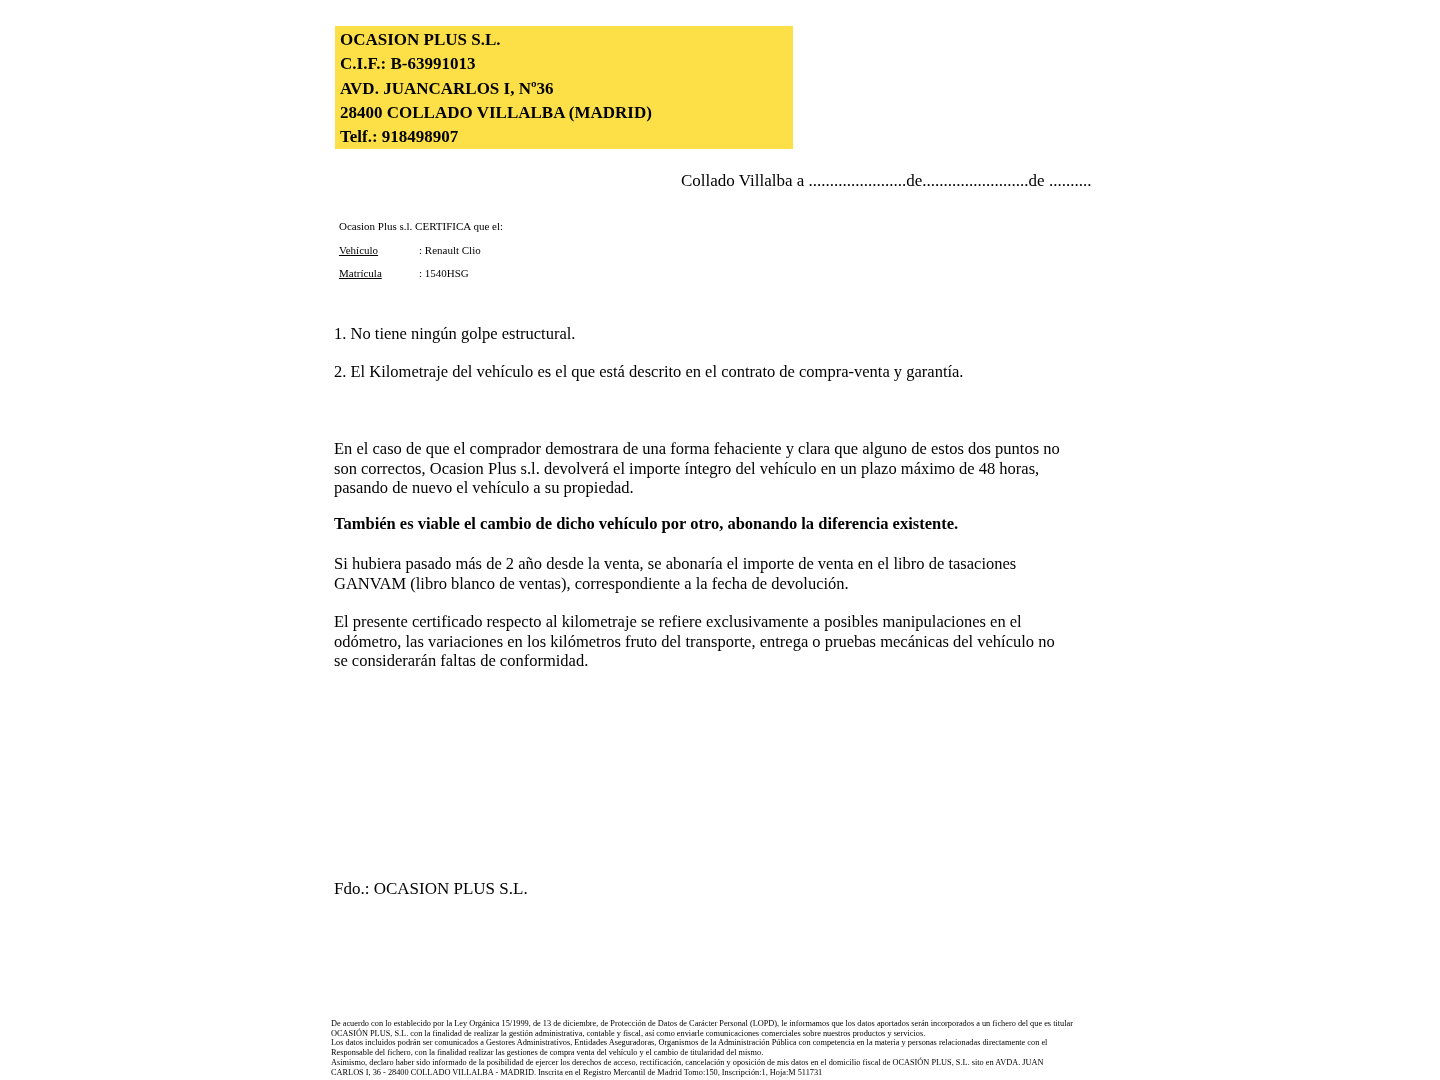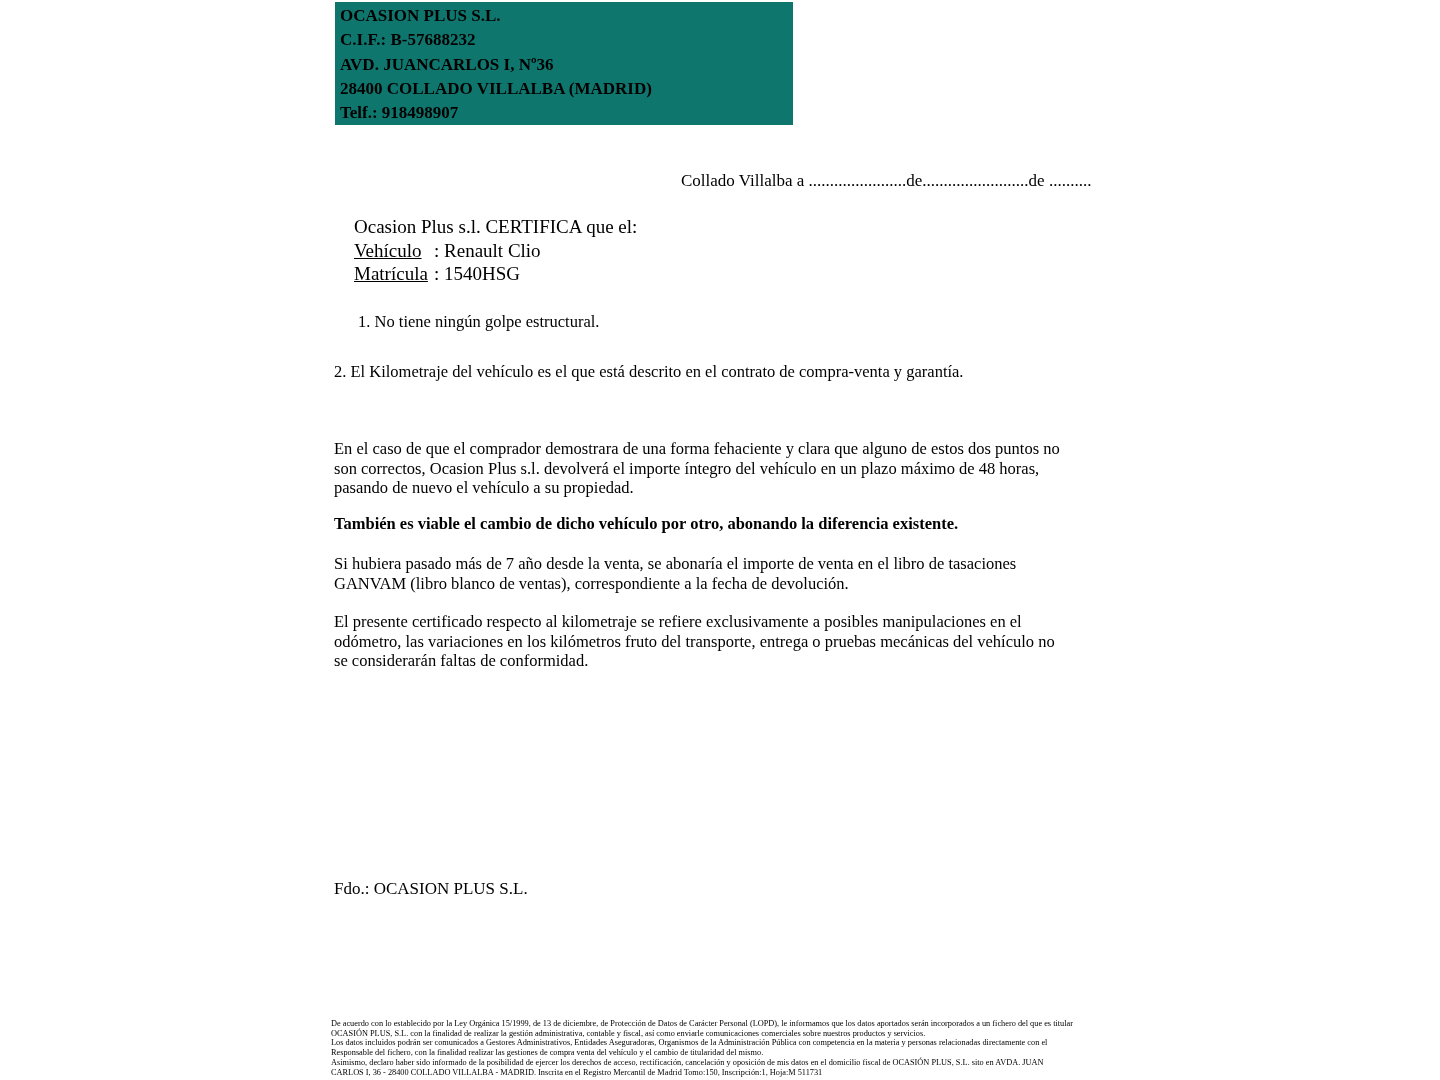--- a/index.html
+++ b/index.html
@@ -23,34 +23,34 @@
     line-height: 24.3px;
   }
   .date-line {
     position: absolute;
     left: 681px; top: 171px;
     font-size: 17px;
     white-space: nowrap;
   }
   .certifica {
     position: absolute;
-    left: 354px; top: 215px;
-    font-size: 19px;
+    left: 339px; top: 215px;
+    font-size: 11px;
     line-height: 23.5px;
   }
   .field-row { display: flex; }
   .label-cell { display: inline-block; width: 80px; }
   .underlined { text-decoration: underline; margin-top: 40px; }
   .point {
     position: absolute;
     left: 334px;
     font-size: 16.5px;
     white-space: nowrap;
   }
-  .point-1 { top: 312px; margin-left: 24px; }
+  .point-1 { top: 324px; }
   .point-2 { top: 362px; }
   .para {
     position: absolute;
     left: 334px;
     width: 830px;
     font-size: 16.5px;
     line-height: 19.5px;
     white-space: pre-line;
   }
   .para-1 { top: 439px; }
@@ -70,23 +70,23 @@
     font-size: 8.3px;
     line-height: 9.7px;
     white-space: pre-line;
   }
 </style>
 </head>
 <body>
 
 <div class="page">
 
-  <div class="header-box" style="background: #0f766e;">
+  <div class="header-box" style="background: #fde047; margin-top: 24px;">
     <div>OCASION PLUS S.L.</div>
-    <div>C.I.F.: B-57688232</div>
+    <div>C.I.F.: B-63991013</div>
     <div>AVD. JUANCARLOS I, Nº36</div>
     <div>28400 COLLADO VILLALBA (MADRID)</div>
     <div>Telf.: 918498907</div>
   </div>
 
   <div class="date-line">Collado Villalba a .......................de.........................de ..........</div>
 
   <div class="certifica">
     <div>Ocasion Plus s.l. CERTIFICA que el:</div>
     <div class="field-row">
@@ -99,21 +99,21 @@
     </div>
   </div>
 
   <div class="point point-1">1. No tiene ningún golpe estructural.</div>
   <div class="point point-2">2. El Kilometraje del vehículo es el que está descrito en el contrato de compra-venta y garantía.</div>
 
   <div class="para para-1">En el caso de que el comprador demostrara de una forma fehaciente y clara que alguno de estos dos puntos no
 son correctos, Ocasion Plus s.l. devolverá el importe íntegro del vehículo en un plazo máximo de 48 horas,
 pasando de nuevo el vehículo a su propiedad.</div>
   <div class="para para-2">También es viable el cambio de dicho vehículo por otro, abonando la diferencia existente.</div>
-  <div class="para para-3">Si hubiera pasado más de 7 año desde la venta, se abonaría el importe de venta en el libro de tasaciones
+  <div class="para para-3">Si hubiera pasado más de 2 año desde la venta, se abonaría el importe de venta en el libro de tasaciones
 GANVAM (libro blanco de ventas), correspondiente a la fecha de devolución.</div>
   <div class="para para-4">El presente certificado respecto al kilometraje se refiere exclusivamente a posibles manipulaciones en el
 odómetro, las variaciones en los kilómetros fruto del transporte, entrega o pruebas mecánicas del vehículo no
 se considerarán faltas de conformidad.</div>
 
   <div class="signature">Fdo.: OCASION PLUS S.L.</div>
 
   <div class="legal">De acuerdo con lo establecido por la Ley Orgánica 15/1999, de 13 de diciembre, de Protección de Datos de Carácter Personal (LOPD), le informamos que los datos aportados serán incorporados a un fichero del que es titular
 OCASIÓN PLUS, S.L. con la finalidad de realizar la gestión administrativa, contable y fiscal, así como enviarle comunicaciones comerciales sobre nuestros productos y servicios.
 Los datos incluidos podrán ser comunicados a Gestores Administrativos, Entidades Aseguradoras, Organismos de la Administración Pública con competencia en la materia y personas relacionadas directamente con el

